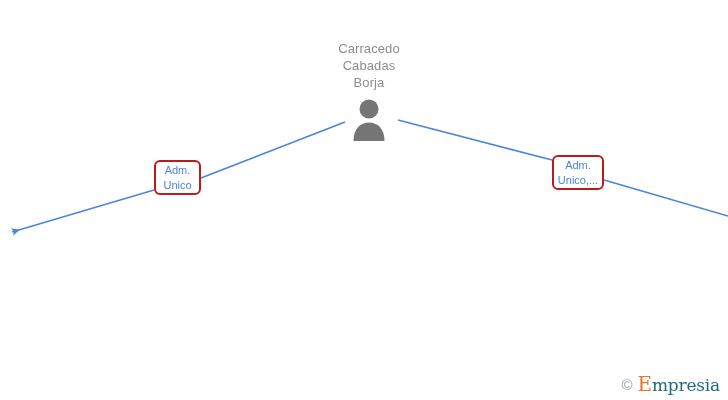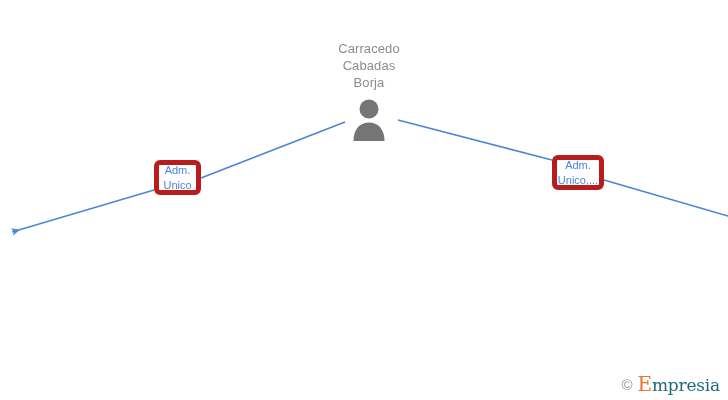--- a/index.html
+++ b/index.html
@@ -45,21 +45,21 @@
     margin-top: 6px;
     display: block;
     width: 112px;
     height: 44px;
   }
 
   
   .rel-box {
     position: absolute;
     box-sizing: border-box;
-    border: 5px solid #b91c1c;
+    border: 2px solid #b91c1c;
     border-radius: 6px;
     background: #ffffff;
     color: #4a86d8;
     font-size: 11px;
     line-height: 15px;
     text-align: center;
     display: flex;
     align-items: center;
     justify-content: center;
     padding: 2px 4px;

